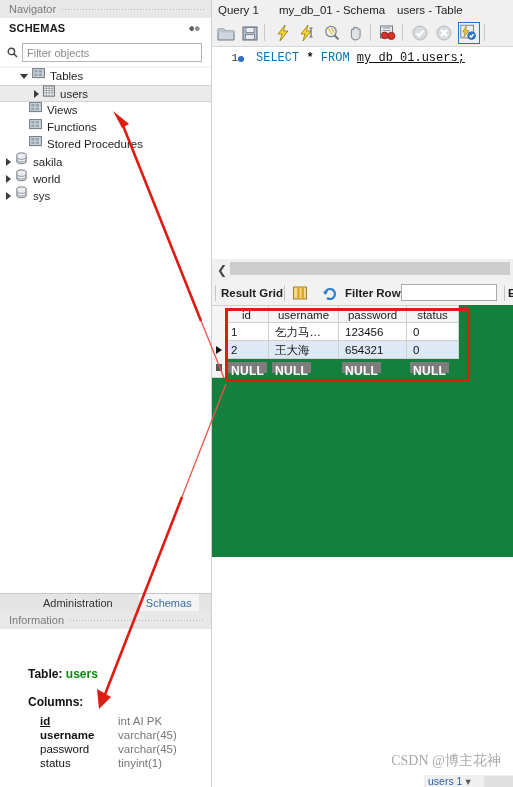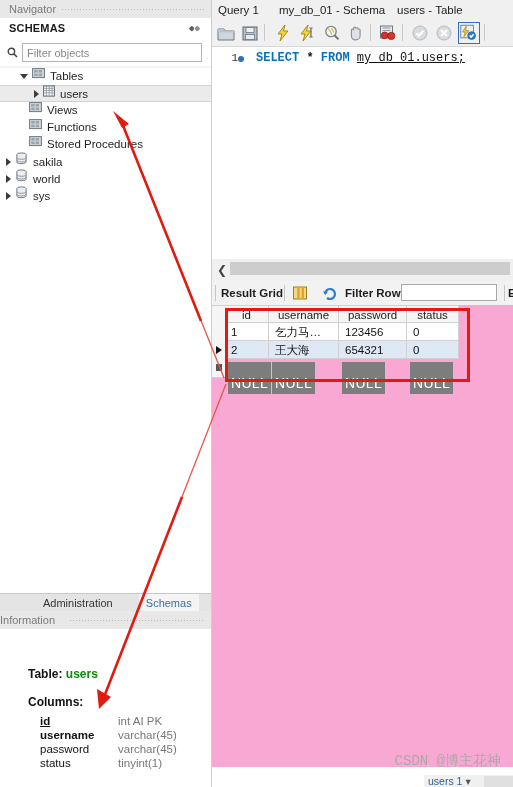--- a/index.html
+++ b/index.html
@@ -84,42 +84,42 @@
     position:absolute;left:0;top:593px;width:211px;height:18px;background:#e4e4e4;
     border-top:1px solid #c8c8c8;
   }
   .stab{
     position:absolute;top:0;height:18px;line-height:18px;font-size:11px;
     padding:0 7px;box-sizing:border-box;color:#333;margin-left:32px;
   }
   .stab.active{background:#f4f4f4;color:#3b6ea5;}
   .info-header{
     position:absolute;left:0;top:611px;width:211px;height:18px;
-    background:#e8e8e8;color:#7a7a7a;font-size:11px;
+    background:#e8e8e8;color:#7a7a7a;font-size:11px;padding-left:9px;
     line-height:18px;box-sizing:border-box;
   }
   .info-header .dots2{
     position:absolute;left:70px;right:6px;top:9px;height:1px;
     background-image:repeating-linear-gradient(to right,#b9b9b9 0 1px,transparent 1px 3px);
   }
   .info-body{
     position:absolute;left:0;top:629px;width:211px;height:182px;background:#ffffff;
   }
   .info-table-line{position:absolute;left:28px;top:38px;font-size:12px;font-weight:bold;color:#111;}
   .info-table-line .tname{color:#0b8a0b;}
   .info-cols-title{position:absolute;left:28px;top:66px;font-size:12px;font-weight:bold;color:#111;}
   .colrow{position:absolute;left:40px;font-size:11.5px;color:#111;}
   .coltype{position:absolute;left:118px;font-size:11.5px;color:#777;}
   .c-pk{font-weight:bold;text-decoration:underline;}
   .c-b{font-weight:bold;}
 
   
   .main{
-    position:absolute;left:212px;top:0;width:301px;height:767px;
-    background:#f9a8d4;box-sizing:border-box;
+    position:absolute;left:212px;top:0;width:301px;height:557px;
+    background:#15803d;box-sizing:border-box;
   }
   .tabbar{
     position:absolute;left:0;top:0;width:301px;height:20px;background:#f0f0f0;
     border-bottom:1px solid #d6d6d6;
   }
   .etab{
     position:absolute;top:0;height:20px;line-height:20px;font-size:11.5px;color:#222;
     white-space:nowrap;
   }
   .toolbar{
@@ -136,21 +136,21 @@
   .gutter{
     position:absolute;left:0;top:0;width:32px;height:212px;background:#ffffff;
   }
   .lineno{position:absolute;right:6px;top:5px;font-family:"Liberation Mono","DejaVu Sans Mono",monospace;font-size:11px;color:#333;}
   .bkdot{position:absolute;left:26px;top:9px;width:6px;height:6px;border-radius:50%;background:#2f6fbf;}
   .sqlline{
     position:absolute;left:44px;top:4px;
     font-family:"Liberation Mono","DejaVu Sans Mono",monospace;
     font-size:12px;white-space:pre;
   }
-  .kw{color:#0b72b8;font-weight:bold;}
+  .kw{color:#0b72b8;font-weight:normal;}
   .op{color:#111;font-weight:bold;}
   .idn{color:#111;text-decoration:underline;}
 
   .splitrow{
     position:absolute;left:0;top:259px;width:301px;height:22px;background:#f0f0f0;
   }
   .collapse-chev{
     position:absolute;left:3px;top:4px;width:14px;height:14px;color:#444;
     font-size:12px;line-height:14px;text-align:center;
   }
@@ -189,34 +189,34 @@
     background:#f5f5f5;border-right:1px solid #d0d0d0;border-bottom:1px solid #d0d0d0;
   }
   .rg-head .rg-gutter{border-top:1px solid #d0d0d0;}
   .rowmark{
     position:absolute;left:4px;top:5px;width:0;height:0;
     border-left:6px solid #111;border-top:4px solid transparent;border-bottom:4px solid transparent;
   }
   .editmark{position:absolute;left:4px;top:5px;width:6px;height:7px;background:#555;}
   .nullbox{
     position:absolute;height:11px;line-height:11px;background:#7d7d7d;color:#fff;
-    font-size:14px;font-weight:normal;padding:16px 3px;box-sizing:border-box;letter-spacing:.3px;
+    font-size:12px;font-weight:bold;padding:4px 3px;box-sizing:border-box;letter-spacing:.3px;
   }
 
   
   .redbox{
     position:absolute;border:3px solid #e01b12;box-sizing:border-box;
     pointer-events:none;
   }
   svg.anno{position:absolute;left:0;top:0;width:513px;height:787px;pointer-events:none;}
 
   
   .watermark{
     position:absolute;right:12px;top:752px;font-size:14px;color:#a9a9a9;
-    font-family:Liberation Mono, monospace;white-space:nowrap;
+    font-family:Liberation Serif, serif;white-space:nowrap;
   }
   .bottombar{
     position:absolute;left:212px;top:775px;width:301px;height:12px;background:#f0f0f0;
   }
   .bottom-tab{
     position:absolute;left:4px;top:0;font-size:10.5px;color:#2f5f9e;white-space:nowrap;
   }
   .bottom-tab .cv{color:#555;margin-left:3px;}
   .bottom-strip{position:absolute;left:60px;top:1px;width:240px;height:11px;background:#e0e0e0;}
 </style>

